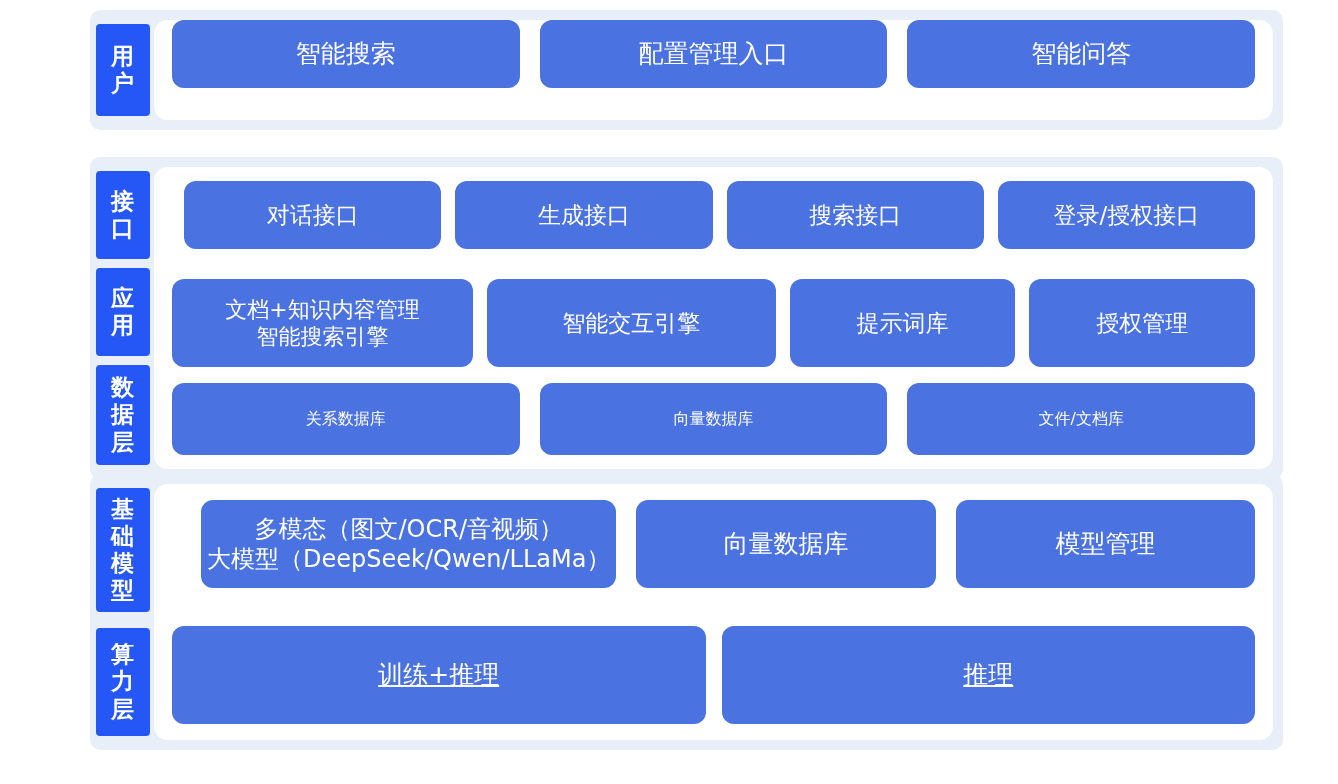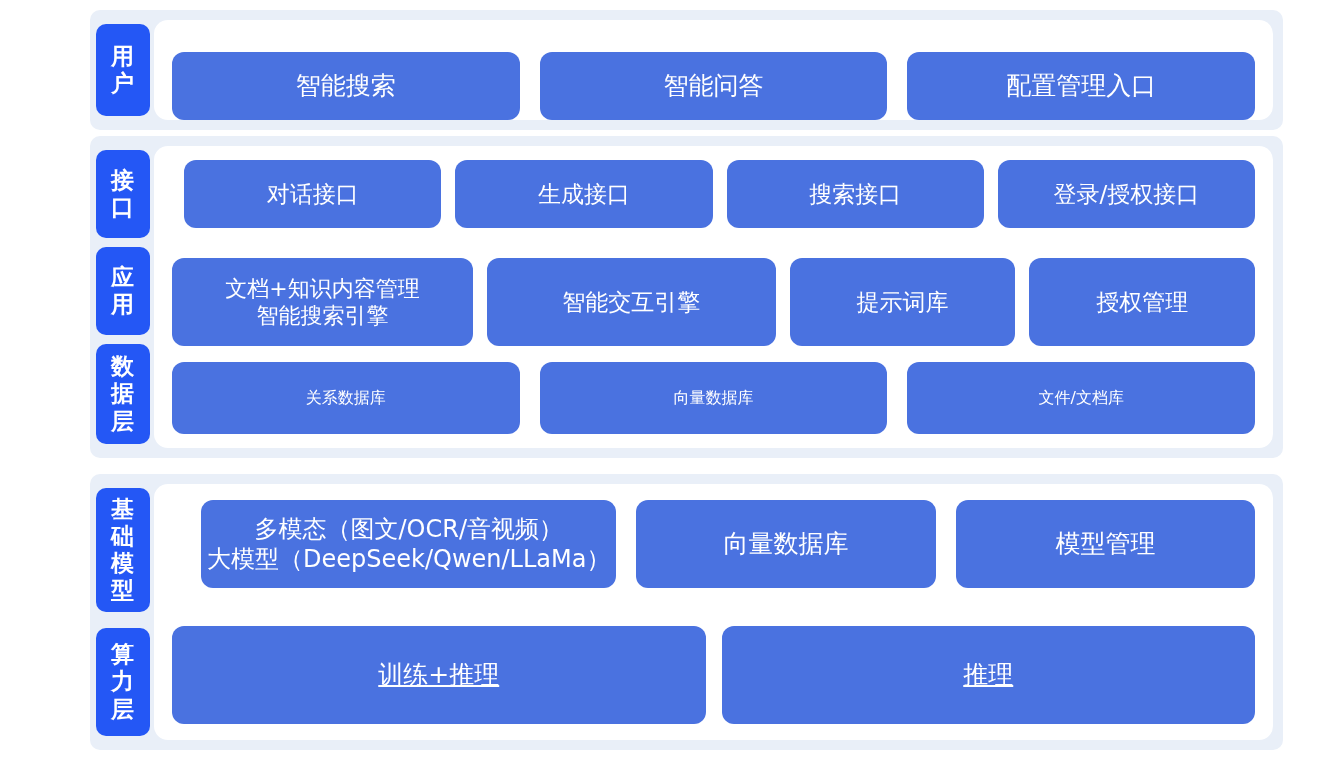--- a/index.html
+++ b/index.html
@@ -36,21 +36,21 @@
   
   .tier-rail {
     width: 60px;
     flex: 0 0 60px;
     display: flex;
     flex-direction: column;
     box-sizing: border-box;
   }
   .tier-chip {
     background: #2457f5;
-    border-radius: 10px;
+    border-radius: 4px;
     color: #ffffff;
     font-size: 23px;
     font-weight: bold;
     line-height: 1.18;
     letter-spacing: 1px;
     display: flex;
     align-items: center;
     justify-content: center;
     text-align: center;
     width: 54px;
@@ -62,21 +62,21 @@
   }
 
   
   .card {
     flex: 1 1 auto;
     background: #ffffff;
     border-radius: 14px;
     box-sizing: border-box;
     display: flex;
     flex-direction: column;
-    justify-content: flex-end;
+    justify-content: flex-start;
   }
 
   
   .box-row {
     display: flex;
     align-items: stretch;
     box-sizing: border-box;
   }
   .box {
     background: #4a72e0;
@@ -94,21 +94,21 @@
 
   
   #sec-user { top: 10px; height: 120px; border-radius: 10px; }
   #sec-user .tier-rail { padding: 14px 0; }
   #sec-user .tier-chip { height: 92px; }
   #sec-user .card { margin: 10px 10px 10px 4px; padding: 0 18px; }
   #sec-user .box-row { gap: 20px; height: 68px; }
   #sec-user .box { flex: 1 1 0; font-size: 25px; }
 
   
-  #sec-mid { top: 136px; height: 322px; border-radius: 10px; }
+  #sec-mid { top: 157px; height: 322px; border-radius: 10px; }
   #sec-mid .tier-rail { padding: 14px 0 14px 0; justify-content: space-between; }
   #sec-mid .tier-chip.c1 { height: 88px; }
   #sec-mid .tier-chip.c2 { height: 88px; }
   #sec-mid .tier-chip.c3 { height: 100px; }
   #sec-mid .card { margin: 10px 10px 10px 4px; padding: 14px 18px; justify-content: space-between; }
   #sec-mid .r-interface { gap: 14px; height: 68px; padding-left: 12px; }
   #sec-mid .r-interface .box { flex: 1 1 0; font-size: 23px; }
   #sec-mid .r-app { gap: 14px; height: 88px; margin-top: 28px; }
   #sec-mid .r-app .box { font-size: 23px; }
   #sec-mid .r-app .box.b1 { flex: 1.38 1 0; font-size: 22px; }
@@ -140,24 +140,24 @@
   <div class="section" id="sec-user">
     <div class="tier-rail">
       <div class="tier-chip c1">用户</div>
     </div>
     <div class="card">
       <div class="box-row">
         <div class="box">
           <span class="ln">智能搜索</span>
         </div>
         <div class="box">
+          <span class="ln">配置管理入口</span>
+        </div>
+        <div class="box">
           <span class="ln">智能问答</span>
-        </div>
-        <div class="box">
-          <span class="ln">配置管理入口</span>
         </div>
       </div>
     </div>
   </div>
 
   <div class="section" id="sec-mid">
     <div class="tier-rail">
       <div class="tier-chip c1">接口</div>
       <div class="tier-chip c2">应用</div>
       <div class="tier-chip c3">数据层</div>

